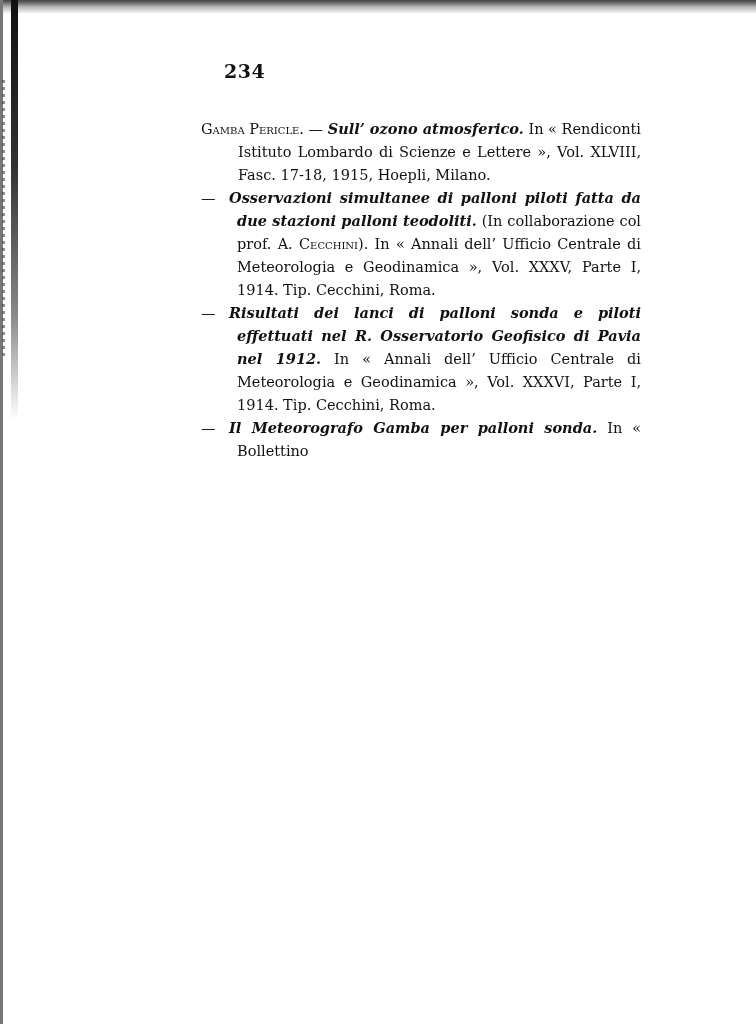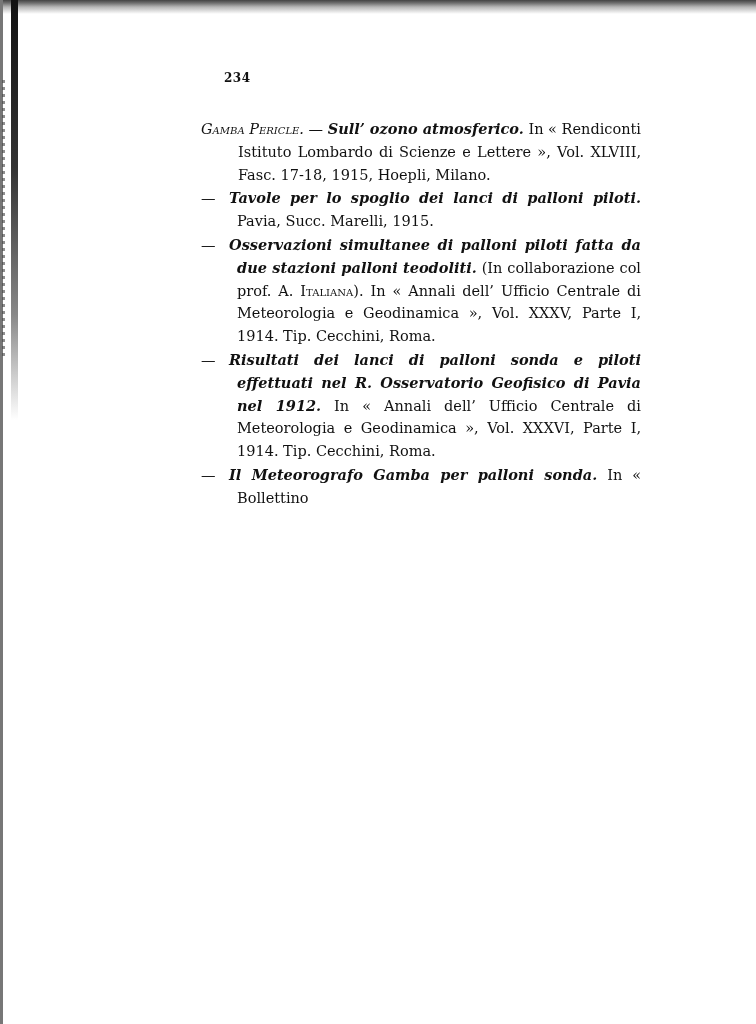--- a/index.html
+++ b/index.html
@@ -36,22 +36,22 @@
     }
     .scan-left-dots {
       position: absolute;
       left: 2px; top: 80px;
       width: 3px; height: 280px;
       background: repeating-linear-gradient(to bottom, #444 0 3px, transparent 3px 7px);
       opacity: 0.6;
     }
     .page-number {
       position: absolute;
-      left: 224px; top: 71px;
-      font-size: 12px;
+      left: 224px; top: 60px;
+      font-size: 19px;
       font-weight: bold;
       letter-spacing: 0.5px;
     }
     .entries {
       position: absolute;
       left: 201px;
       top: 118px;
       width: 440px;
       font-size: 14.5px;
       line-height: 22.8px;
@@ -66,21 +66,20 @@
       padding-left: 37px;
       text-indent: -37px;
     }
     .dash {
       display: inline-block;
       width: 28px;
       text-indent: 0;
     }
     .author {
       font-variant: small-caps;
-      font-style: italic;
     }
     .title {
       font-style: italic;
       font-weight: bold;
     }
     .sc {
       font-variant: small-caps;
     }
   </style>
 </head>
@@ -90,23 +89,22 @@
 <div class="scan-left-edge"></div>
 <div class="scan-left-gutter"></div>
 <div class="scan-left-dots"></div>
 
 <div class="page-number">234</div>
 
 <div class="entries">
 
   <p class="entry first"><span class="author">Gamba Pericle. —</span> <span class="title">Sull’ ozono atmosferico.</span> <span>In « Rendiconti Istituto Lombardo di Scienze e Lettere », Vol. XLVIII, Fasc. 17-18, 1915, Hoepli, Milano.</span></p>
 
-  <p class="entry"><span class="dash">—</span><span class="title">Tavole per lo spoglio dei lanci di palloni piloti.</span> <span>Pavia, Succ. Marelli, 1915.</span></p>
 
-  <p class="entry"><span class="dash">—</span><span class="title">Osservazioni simultanee di palloni piloti fatta da due stazioni palloni teodoliti.</span> <span>(In collaborazione col prof. A.</span> <span class="sc">Italiana</span><span>). In « Annali dell’ Ufficio Centrale di Meteorologia e Geodinamica », Vol. XXXV, Parte I, 1914. Tip. Cecchini, Roma.</span></p>
+  <p class="entry"><span class="dash">—</span><span class="title">Osservazioni simultanee di palloni piloti fatta da due stazioni palloni teodoliti.</span> <span>(In collaborazione col prof. A.</span> <span class="sc">Cecchini</span><span>). In « Annali dell’ Ufficio Centrale di Meteorologia e Geodinamica », Vol. XXXV, Parte I, 1914. Tip. Cecchini, Roma.</span></p>
 
   <p class="entry"><span class="dash">—</span><span class="title">Risultati dei lanci di palloni sonda e piloti effettuati nel R. Osservatorio Geofisico di Pavia nel 1912.</span> <span>In « Annali dell’ Ufficio Centrale di Meteorologia e Geodinamica », Vol. XXXVI, Parte I, 1914. Tip. Cecchini, Roma.</span></p>
 
 
 
 
 
 
   <p class="entry"><span class="dash">—</span><span class="title">Il Meteorografo Gamba per palloni sonda.</span> <span>In « Bollettino</span></p>
 

